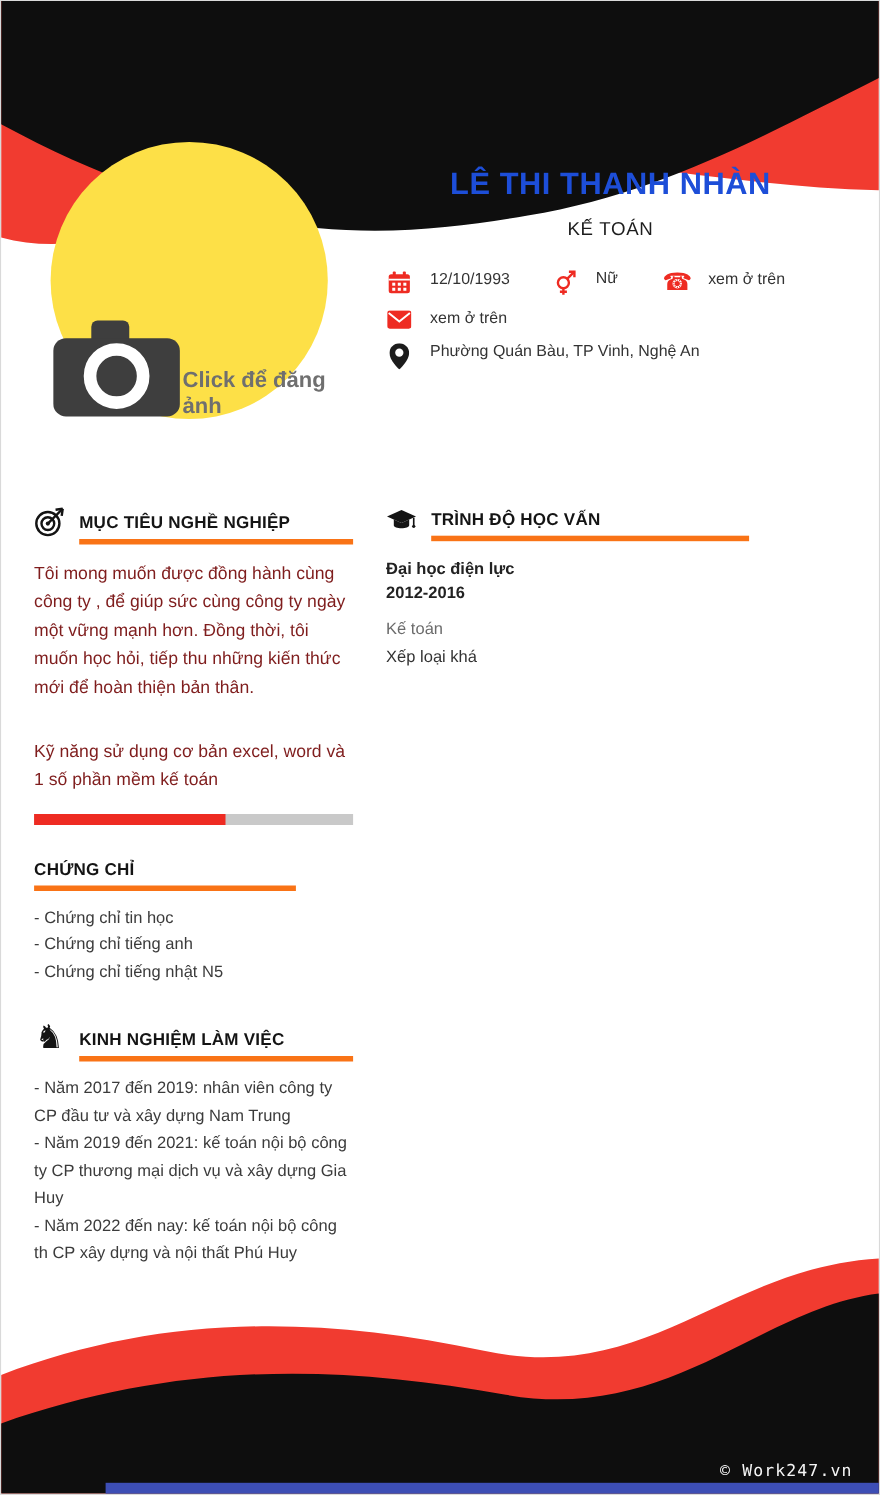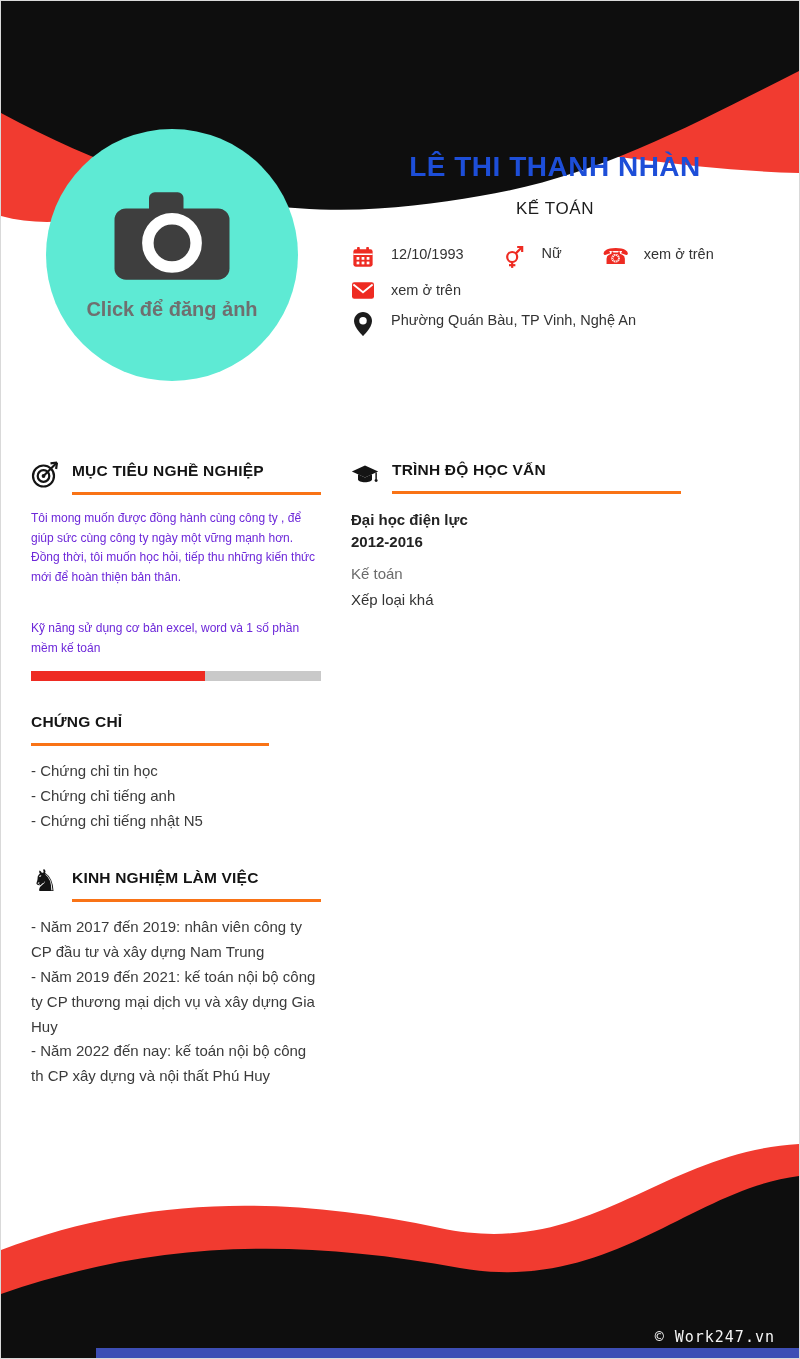--- a/index.html
+++ b/index.html
@@ -8,44 +8,44 @@
     background:#ffffff;border:1px solid #d9d9d9;overflow:hidden;
     font-family:"Liberation Sans", sans-serif;color:#333;
   }
   svg{display:block;}
   
   .wave-top{position:absolute;top:0;left:0;width:100%;height:240px;}
   .wave-bottom{position:absolute;bottom:0;left:0;width:100%;height:216px;}
   
   .photo{
     position:absolute;left:45px;top:128px;width:252px;height:252px;border-radius:50%;
-    background:#5eead4;display:flex;flex-direction:column;align-items:center;justify-content:center;
+    background:#fde047;display:flex;flex-direction:row;align-items:flex-end;justify-content:center;
     cursor:pointer;z-index:5;
   }
   .photo-label{font-size:20px;font-weight:bold;color:#6f6f6f;margin-top:16px;}
   
   .head-right{position:absolute;left:336px;top:150px;width:436px;z-index:5;}
   .name{margin:0;font-size:28px;font-weight:800;color:#1d4ed8;text-align:center;letter-spacing:.5px;}
   .job{font-size:17px;color:#1d1d1d;text-align:center;margin-top:16px;letter-spacing:.6px;}
   .info{margin-top:26px;font-size:14.5px;color:#333;padding-left:14px;}
   .info-row{display:flex;align-items:center;margin-bottom:13px;}
   .info-item{display:flex;align-items:flex-start;gap:16px;}
   .gap-a{margin-left:38px;} .gap-b{margin-left:42px;}
   .ico{width:24px;min-width:24px;display:inline-flex;align-items:center;justify-content:center;}
   .glyph-red{color:#ee2b22;font-size:22px;line-height:1;}
   
   .col-left{position:absolute;left:30px;top:460px;width:290px;z-index:4;}
   .col-right{position:absolute;left:350px;top:460px;width:330px;z-index:4;}
   .sec{margin-bottom:32px;}
   .sec-head{display:flex;align-items:flex-end;gap:13px;}
   .sec-ico{width:28px;min-width:28px;display:flex;align-items:center;justify-content:center;padding-bottom:6px;}
-  .sec-title-wrap{flex:1;border-bottom:3px solid #f97316;padding-bottom:12px;}
+  .sec-title-wrap{flex:1;border-bottom:5px solid #f97316;padding-bottom:5px;}
   .sec-head.no-icon .sec-title-wrap{flex:0 0 238px;}
   h2{margin:0;font-size:15.5px;font-weight:bold;color:#141414;letter-spacing:.2px;}
-  .body-text{margin-top:14px;font-size:12px;line-height:1.63;color:#6d28d9;}
+  .body-text{margin-top:14px;font-size:16px;line-height:1.63;color:#7f1d1d;}
   .line-item{font-size:15px;line-height:1.66;color:#3b3b3b;}
   .items{margin-top:13px;}
   .knight{font-size:30px;line-height:1;color:#141414;}
   
   .bar{margin-top:13px;width:100%;height:10px;background:#c9c9c9;}
   .bar-fill{height:100%;background:#ee2b22;}
   
   .edu-school{font-weight:bold;color:#222;font-size:15px;margin-top:17px;}
   .edu-years{font-weight:bold;color:#222;font-size:15px;margin-top:5px;}
   .edu-major{color:#6b6b6b;font-size:15px;margin-top:15px;}

